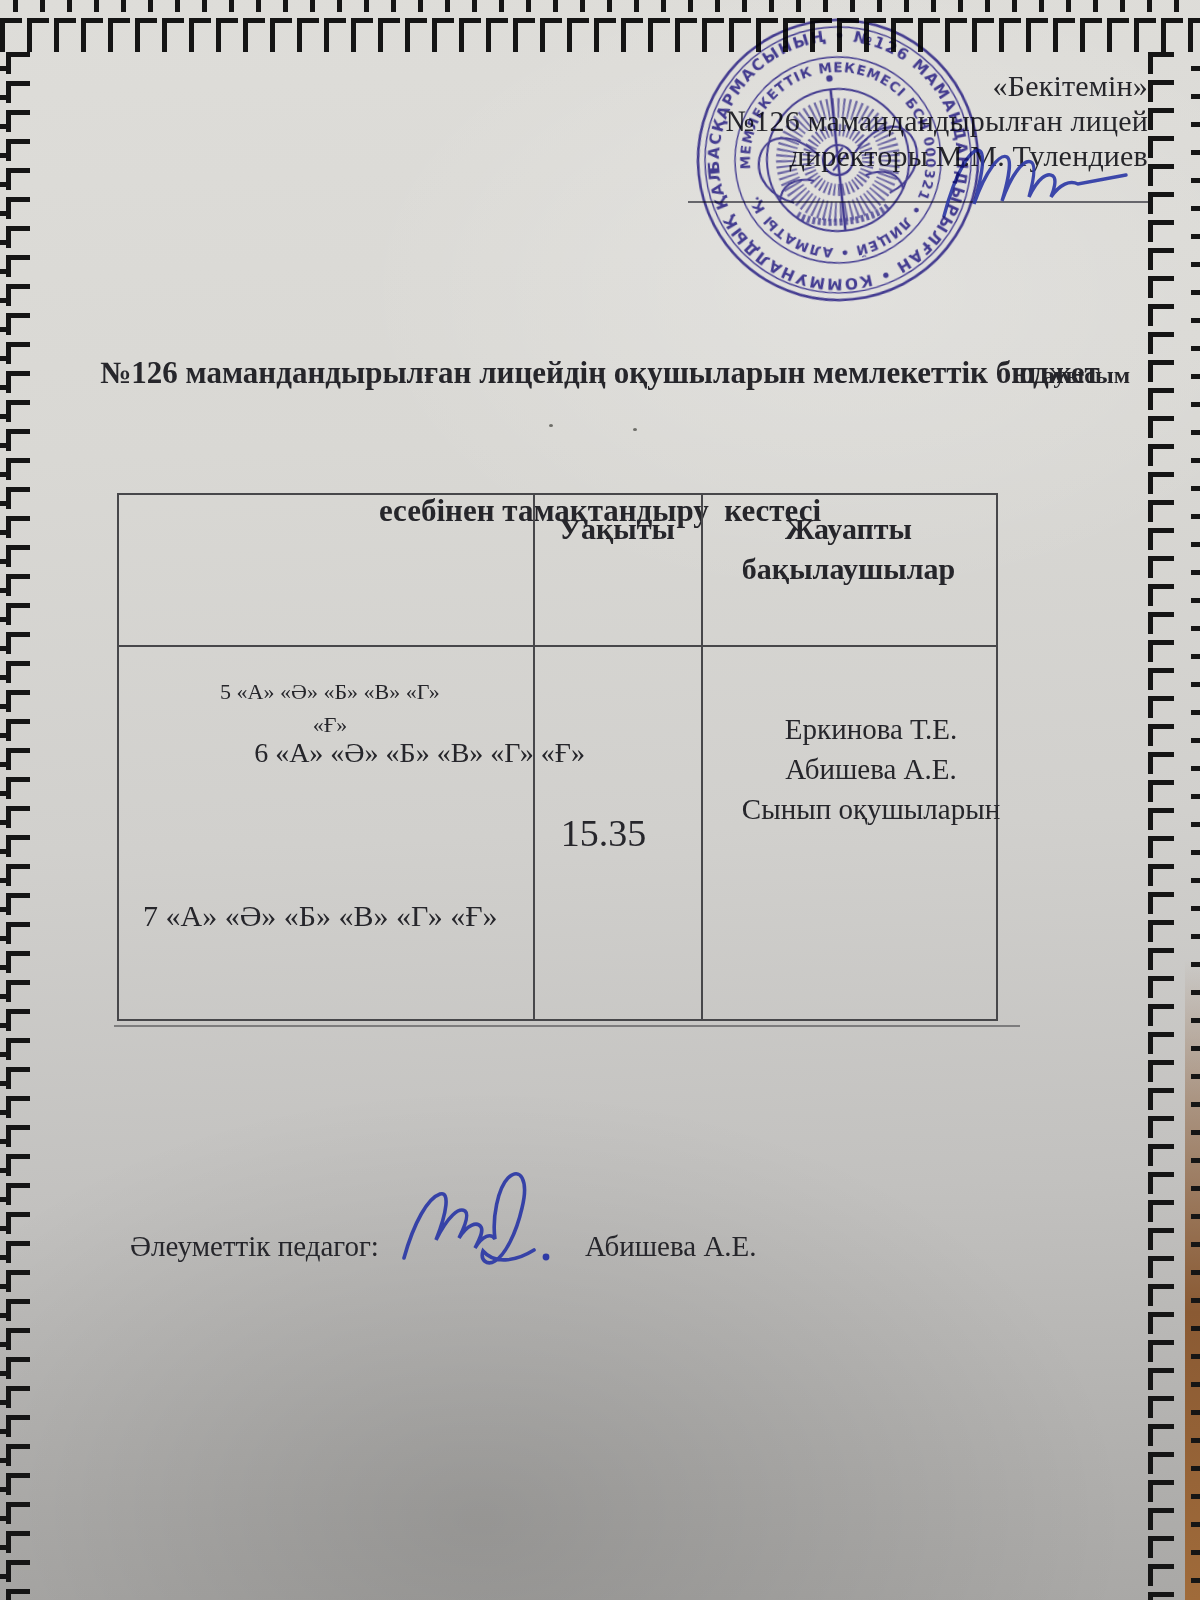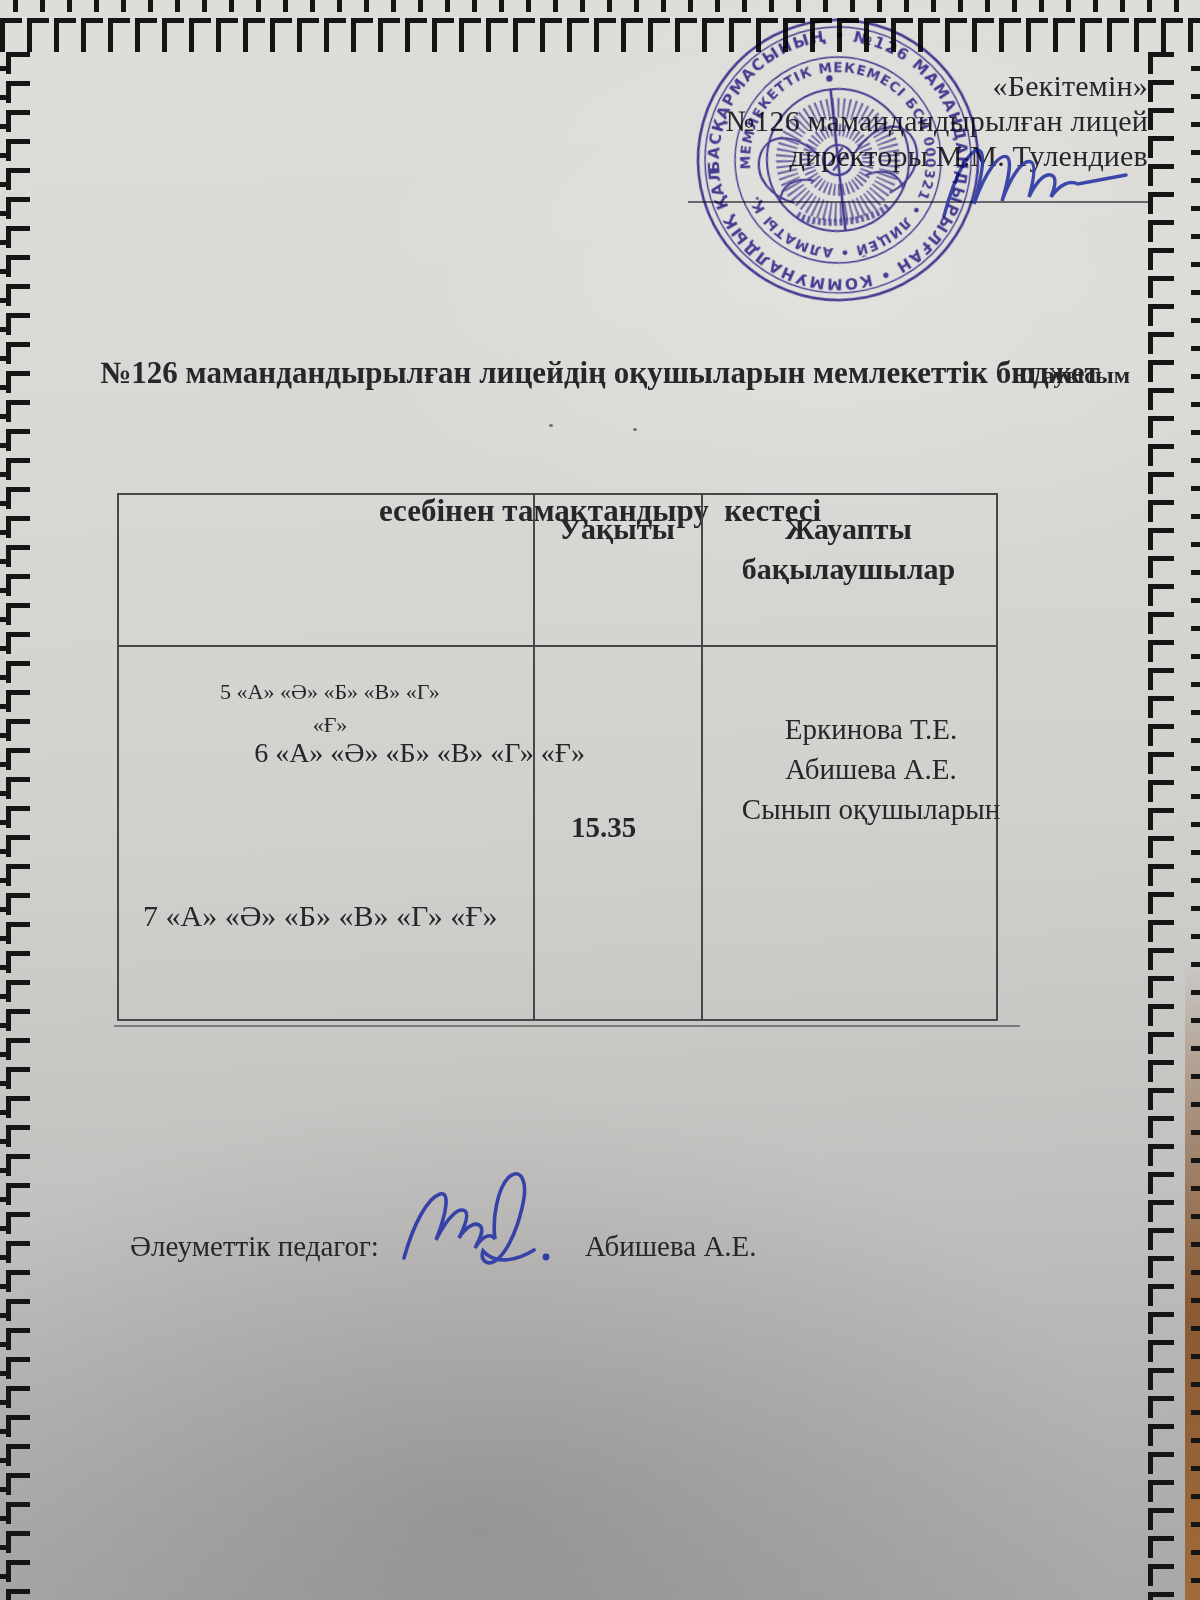--- a/index.html
+++ b/index.html
@@ -71,21 +71,21 @@
   .v1{left:414px;} .v2{left:582px;}
   .hline{position:absolute;left:0;right:0;top:150px;height:2px;background:#47474a;}
   .cell{position:absolute;text-align:center;}
   .th{font-weight:bold;font-size:30px;line-height:40px;}
   .th1{left:0;top:14px;width:414px;}
   .th2{left:414px;top:14px;width:168px;}
   .th3{left:582px;top:14px;width:295px;padding:0 20px;box-sizing:border-box;}
   .c-small{left:46px;top:180px;width:330px;font-size:22px;line-height:33px;}
   .c-six{left:24px;top:242px;width:420px;font-size:28px;text-align:right;margin-left:22px;}
   .c-seven{left:24px;top:404px;width:420px;font-size:30px;text-align:left;}
-  .c-time{left:414px;top:316px;width:141px;font-weight:bold;font-size:29px;}
+  .c-time{left:414px;top:316px;width:141px;font-weight:normal;font-size:38px;}
   .c-resp{left:582px;top:214px;width:340px;font-size:29px;line-height:40px;}
   
   .footer-label{position:absolute;left:130px;top:1230px;font-size:29px;z-index:3;}
   .footer-name{position:absolute;left:585px;top:1230px;font-size:29px;z-index:3;}
   .sig-footer{position:absolute;left:386px;top:1158px;z-index:6;}
   svg text{font-family:"DejaVu Sans","Liberation Sans",sans-serif;}
 </style>
 </head>
 <body>
 

